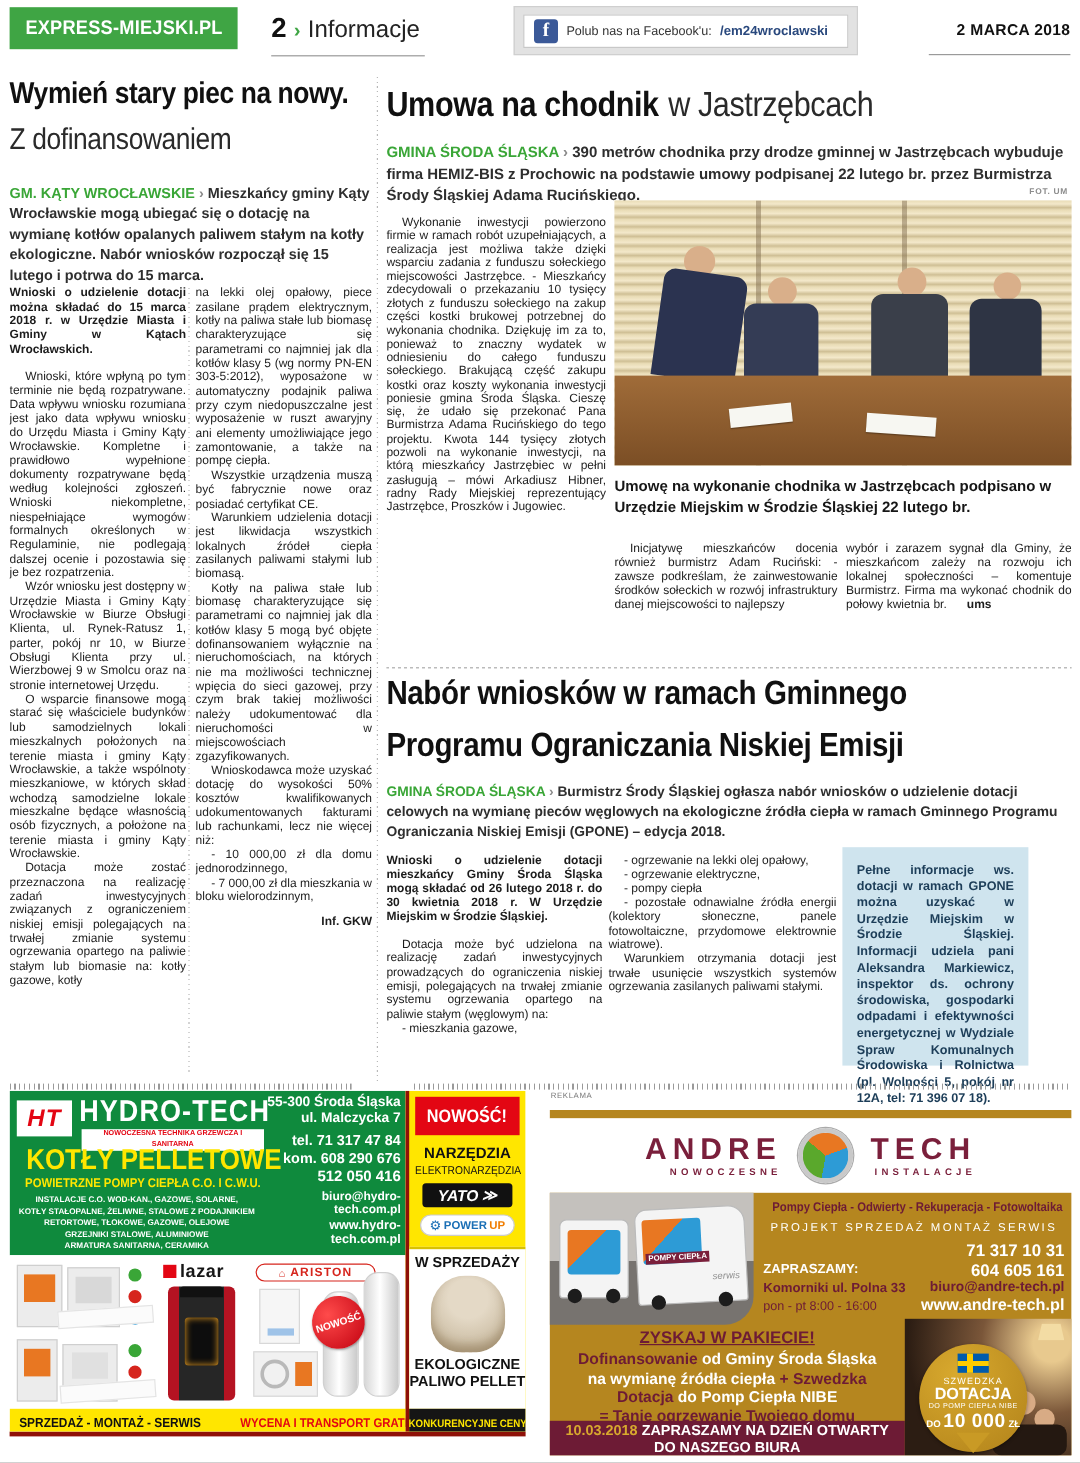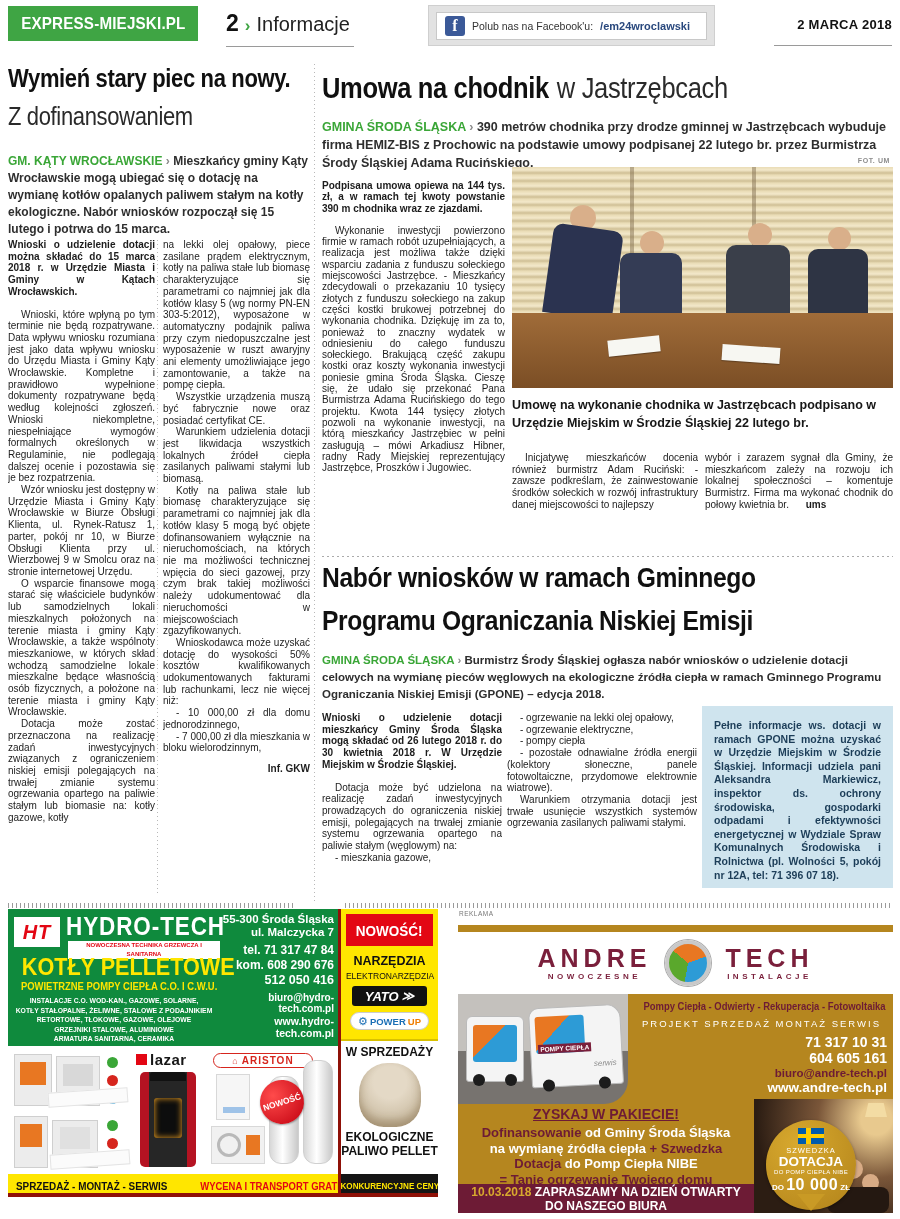--- a/index.html
+++ b/index.html
@@ -111,21 +111,21 @@
   .acunit .fan{position:absolute;left:5px;top:6px;width:24px;height:24px;border:3px solid #b9b9b9;border-radius:50%;box-sizing:border-box;}
   .acunit .st{position:absolute;right:4px;top:8px;width:14px;height:20px;background:#e87722;}
   .cyl{position:absolute;background:linear-gradient(90deg,#d7d7d7,#ffffff 45%,#c9c9c9);border-radius:12px;border:1px solid #d0d0d0;box-sizing:border-box;}
   .nowosc-badge{position:absolute;left:252px;top:34px;width:44px;height:44px;border-radius:50%;background:radial-gradient(circle at 35% 30%,#ff4b4b,#c1000f);color:#fff;font-weight:bold;font-size:8.5px;display:flex;align-items:center;justify-content:center;transform:rotate(-18deg);box-shadow:0 1px 2px rgba(0,0,0,.4);}
 
   
   .at{left:458px;top:925px;width:435px;height:288px;}
   .at-topbar{position:absolute;left:0;top:0;width:435px;height:7px;background:#b5861f;}
   .at-header{position:absolute;left:0;top:7px;width:435px;height:62px;background:#fff;display:flex;align-items:center;justify-content:center;gap:14px;}
   .at-name{font-weight:bold;color:#7a1f3b;font-size:25px;letter-spacing:5px;line-height:24px;text-align:center;}
-  .at-sub{font-weight:bold;color:#7a1f3b;font-size:8px;letter-spacing:3.5px;text-align:center;margin-top:2px;}
+  .at-sub{font-weight:bold;color:#7a1f3b;font-size:8px;letter-spacing:3.5px;text-align:right;margin-top:2px;}
   .at-circle-logo{width:46px;height:46px;border-radius:50%;border:4px solid #c9c9c9;box-sizing:border-box;background:conic-gradient(from -50deg,#e87722 0 120deg,#2d9bd6 120deg 240deg,#5aa82c 240deg 360deg);box-shadow:0 0 0 1px #aaa;}
   .at-body{position:absolute;left:0;top:69px;width:435px;height:219px;background:#b5861f;}
   .at-vans{position:absolute;left:0;top:0;width:170px;height:110px;background:linear-gradient(180deg,#c4c1bd 0 52%,#77736f 52% 100%);overflow:hidden;border-radius:0 0 24px 0;}
   .van{position:absolute;background:#f4f4f4;border:1px solid #bbb;box-sizing:border-box;}
   .van .art{position:absolute;inset:12% 10% 30% 10%;background:linear-gradient(135deg,#e87722 0 40%,#2d9bd6 40% 100%);border-radius:3px;}
   .van .wheel{position:absolute;bottom:-5px;width:12px;height:12px;background:#1c1c1c;border-radius:50%;}
   .van .tag1{position:absolute;left:8%;top:46%;background:#7a1f3b;color:#fff;font-weight:bold;font-size:6.5px;padding:1px 2px;line-height:7px;text-align:center;}
   .van .tag2{position:absolute;right:6%;bottom:20%;color:#8d8d8d;font-size:8px;font-style:italic;}
   .at-line1{position:absolute;left:172px;top:6px;width:263px;text-align:center;color:#6d1b35;font-weight:bold;font-size:10.5px;}
   .at-line2{position:absolute;left:172px;top:24px;width:263px;text-align:center;color:#fff;font-size:9.5px;letter-spacing:2px;}
@@ -236,21 +236,20 @@
     <div class="head" style="left:236px;top:56px;width:24px;height:24px;"></div>
     <div class="torso" style="left:214px;top:78px;width:64px;height:72px;background:#3a3f4a;"></div>
     <div class="head" style="left:316px;top:60px;width:23px;height:23px;"></div>
     <div class="torso" style="left:296px;top:82px;width:60px;height:68px;background:#2e3444;"></div>
     <div class="table"></div>
     <div class="paper" style="left:96px;bottom:34px;width:52px;height:16px;transform:rotate(-6deg);"></div>
     <div class="paper" style="left:210px;bottom:26px;width:58px;height:16px;transform:rotate(4deg);"></div>
   </div>
 
   <div class="abs bodycol" style="left:322px;top:180px;width:183px;height:374px;line-height:11.3px;">
-    <p class="intro noind">Podpisana umowa opiewa na 144 tys. zł, a w ramach tej kwoty powstanie 390 m chodnika wraz ze zjazdami.</p>
     <p>Wykonanie inwestycji powierzono firmie w ramach robót uzupełniających, a realizacja jest możliwa także dzięki wsparciu zadania z funduszu sołeckiego miejscowości Jastrzębce. - Mieszkańcy zdecydowali o przekazaniu 10 tysięcy złotych z funduszu sołeckiego na zakup części kostki brukowej potrzebnej do wykonania chodnika. Dziękuję im za to, ponieważ to znaczny wydatek w odniesieniu do całego funduszu sołeckiego. Brakującą część zakupu kostki oraz koszty wykonania inwestycji poniesie gmina Środa Śląska. Cieszę się, że udało się przekonać Pana Burmistrza Adama Rucińskiego do tego projektu. Kwota 144 tysięcy złotych pozwoli na wykonanie inwestycji, na którą mieszkańcy Jastrzębiec w pełni zasługują – mówi Arkadiusz Hibner, radny Rady Miejskiej reprezentujący Jastrzębce, Proszków i Jugowiec.</p>
   </div>
   <div class="abs caption" style="left:512px;top:396px;width:381px;">Umowę na wykonanie chodnika w Jastrzębcach podpisano w Urzędzie Miejskim w Środzie Śląskiej 22 lutego br.</div>
   <div class="abs bodycol" style="left:512px;top:452px;width:186px;height:96px;">
     <p class="noind" style="text-indent:13px;">Inicjatywę mieszkańców docenia również burmistrz Adam Ruciński: - zawsze podkreślam, że zainwestowanie środków sołeckich w rozwój infrastruktury danej miejscowości to najlepszy</p>
   </div>
   <div class="abs bodycol" style="left:705px;top:452px;width:188px;height:96px;">
     <p class="noind"><span>wybór i zarazem sygnał dla Gminy, że mieszkańcom zależy na rozwoju ich lokalnej społeczności – komentuje Burmistrz. Firma ma wykonać chodnik do połowy kwietnia br.</span>
       <span style="font-weight:bold;margin-left:14px;">ums</span>
     </p>
@@ -270,21 +269,21 @@
     <p>Dotacja może być udzielona na realizację zadań inwestycyjnych prowadzących do ograniczenia niskiej emisji, polegających na trwałej zmianie systemu ogrzewania opartego na paliwie stałym (węglowym) na:</p>
     <p>- mieszkania gazowe,</p>
   </div>
   <div class="abs bodycol" style="left:507px;top:712px;width:190px;height:192px;line-height:11.7px;">
     <p>- ogrzewanie na lekki olej opałowy,</p>
     <p>- ogrzewanie elektryczne,</p>
     <p>- pompy ciepła</p>
     <p>- pozostałe odnawialne źródła energii (kolektory słoneczne, panele fotowoltaiczne, przydomowe elektrownie wiatrowe).</p>
     <p>Warunkiem otrzymania dotacji jest trwałe usunięcie wszystkich systemów ogrzewania zasilanych paliwami stałymi.</p>
   </div>
-  <div class="abs infobox" style="left:702px;top:706px;width:191px;height:182px;">
+  <div class="abs infobox" style="left:702px;top:706px;width:155px;height:182px;">
     <span>Pełne informacje ws. dotacji w ramach GPONE można uzyskać w Urzędzie Miejskim w Środzie Śląskiej. Informacji udziela pani Aleksandra Markiewicz, inspektor ds. ochrony środowiska, gospodarki odpadami i efektywności energetycznej w Wydziale Spraw Komunalnych Środowiska i Rolnictwa (pl. Wolności 5, pokój nr 12A, tel: 71 396 07 18).</span>
   </div>
 
   <div class="abs" style="left:8px;top:903px;width:285px;">
     <div class="tickrule"></div>
     <div class="reklama">REKLAMA</div>
   </div>
   <div class="abs" style="left:345px;top:903px;width:548px;">
     <div class="tickrule"></div>
     <div class="reklama" style="margin-left:114px;">REKLAMA</div>
@@ -419,20 +418,25 @@
         <div class="van" style="left:72px;top:12px;width:92px;height:80px;border-radius:10px 14px 3px 3px;transform:rotate(-3deg);">
           <div class="art" style="inset:10% 40% 42% 6%;"></div>
           <div class="tag1">POMPY CIEPŁA</div>
           <div class="tag2">serwis</div>
           <div class="wheel" style="left:10px;"></div>
             <div class="wheel" style="right:12px;"></div>
         </div>
       </div>
       <div class="at-line1"><span class="condc" style="display:inline-block;">Pompy Ciepła - Odwierty - Rekuperacja - Fotowoltaika</span></div>
       <div class="at-line2">PROJEKT  SPRZEDAŻ  MONTAŻ  SERWIS</div>
+      <div class="at-invite">
+        <div>ZAPRASZAMY:</div>
+        <div class="addr">Komorniki ul. Polna 33</div>
+        <div class="hrs">pon - pt 8:00 - 16:00</div>
+      </div>
       <div class="at-phones">
         <div class="p">71 317 10 31</div>
         <div class="p">604 605 161</div>
         <div class="e">biuro@andre-tech.pl</div>
         <div class="w">www.andre-tech.pl</div>
       </div>
       <div class="at-promo">
         <div class="t">ZYSKAJ W PAKIECIE!</div>
         <div class="l"><span class="mr">Dofinansowanie</span> <span class="wh">od Gminy Środa Śląska</span></div>
         <div class="l"><span class="wh">na wymianę źródła ciepła</span> <span class="mr">+ Szwedzka</span></div>

